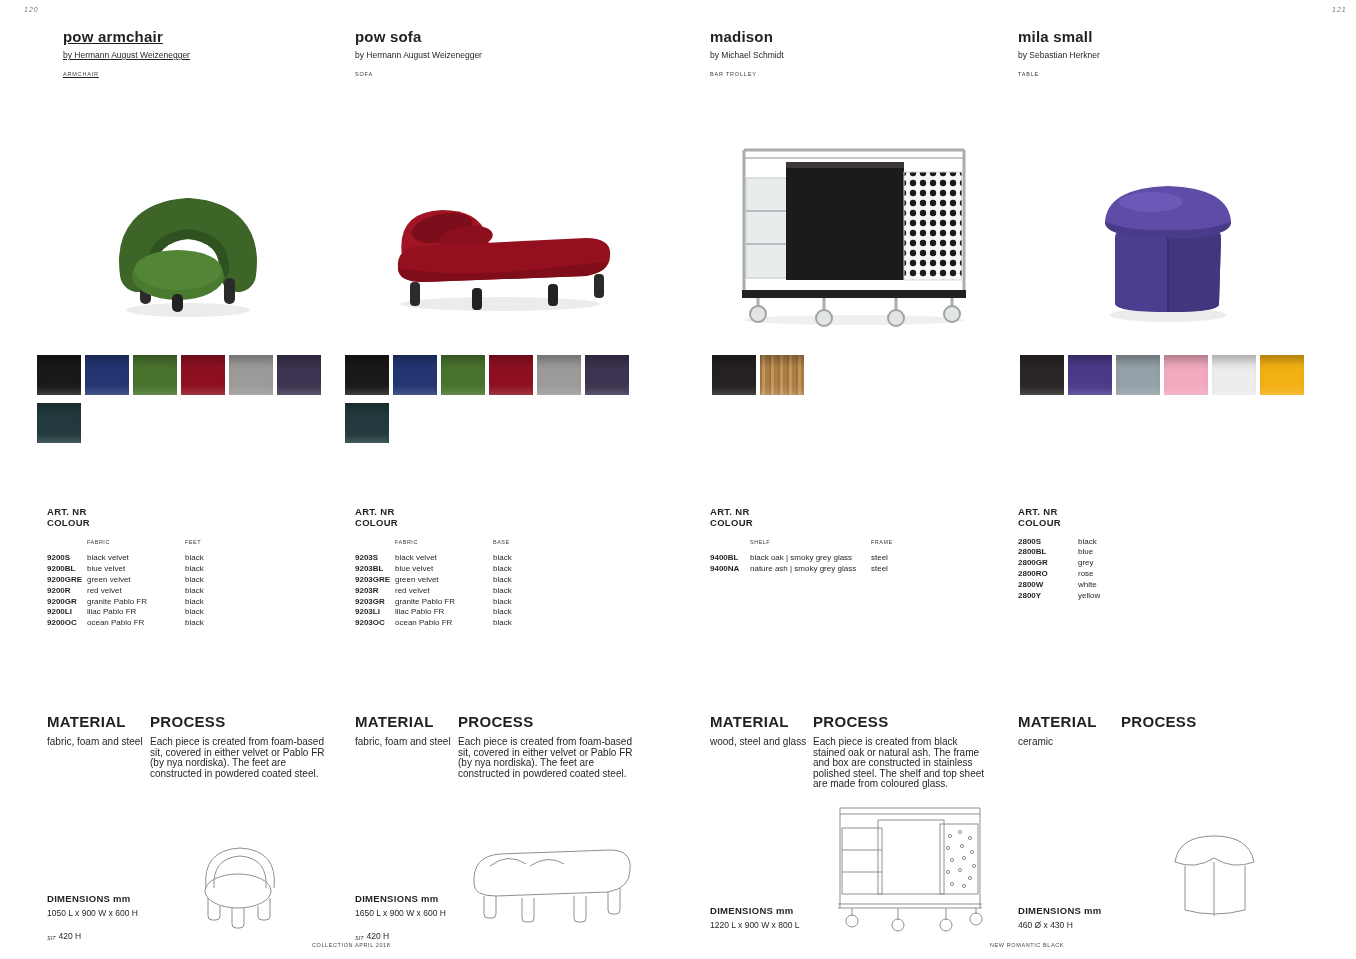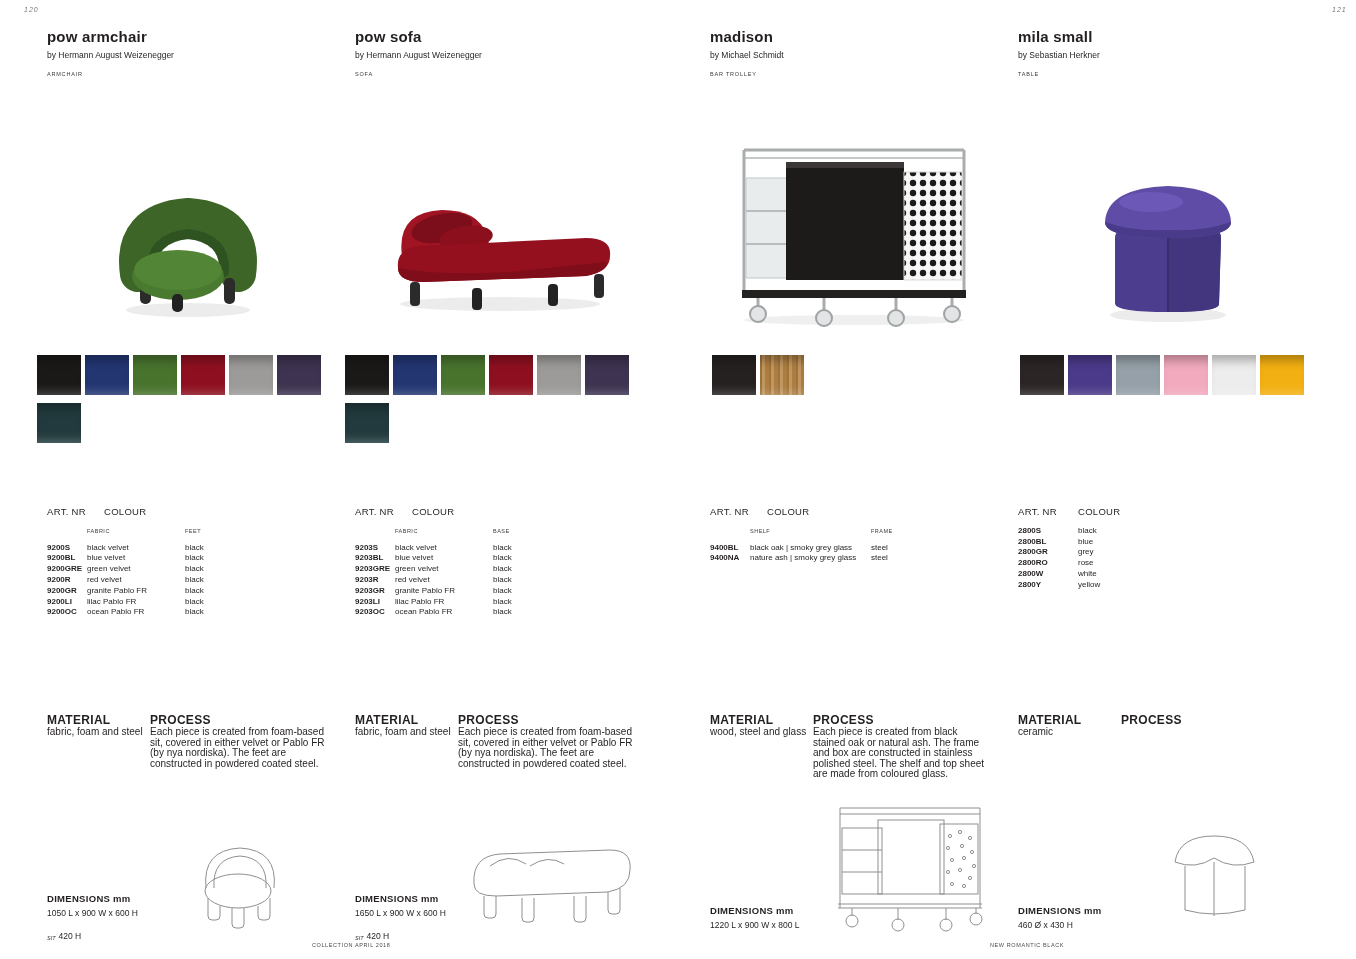--- a/index.html
+++ b/index.html
@@ -20,33 +20,33 @@
   .swatchrow{position:absolute;display:flex;gap:4px;}
   .swatch{
     width:44px;height:40px;position:relative;
     box-shadow:inset 0 12px 10px -6px rgba(0,0,0,.28), inset 0 -10px 10px -7px rgba(255,255,255,.22);
   }
   .swatch--wood{
     background-image:repeating-linear-gradient(90deg, rgba(90,55,15,.25) 0 2px, rgba(255,255,255,.12) 2px 5px, rgba(120,75,25,.18) 5px 9px);
   }
 
   .spec{position:absolute;font-size:8px;line-height:10.8px;}
-  .spec-head{display:flex;font-size:9.5px;font-weight:normal;letter-spacing:.3px;margin-bottom:8px;}
+  .spec-head{display:flex;font-size:9.5px;font-weight:bold;letter-spacing:.3px;margin-bottom:8px;flex-direction:column;}
   .spec-sub{display:flex;font-size:5.5px;letter-spacing:.5px;color:#3a3a3a;margin-bottom:6px;}
   .spec-row{display:flex;}
   .cell-art{width:40px;font-weight:bold;}
   .cell-c1{width:98px;}
   .spec--madison .cell-c1{width:121px;}
   .spec--mila .cell-art{width:60px;}
   .head-art{width:57px;} .spec--mila .head-art{width:60px;}
 
   .matproc{position:absolute;display:flex;}
   .mat{width:103px;}
   .proc{width:178px;}
-  .h2{font-size:12px;font-weight:bold;letter-spacing:.3px;}
+  .h2{font-size:15px;font-weight:bold;letter-spacing:.3px;margin-bottom:7px;}
   .smallbody{font-size:10px;line-height:10.5px;}
 
   .dims{position:absolute;}
   .dim-h{font-size:9.5px;font-weight:bold;letter-spacing:.3px;}
   .dim-line{font-size:8.5px;margin-top:4px;}
   .seat-line{display:flex;align-items:flex-end;font-size:8.5px;margin-top:13px;}
   .seat-prefix{font-size:5.5px;font-style:italic;margin-right:3px;color:#3a3a3a;}
 
   .drawing{position:absolute;}
 
@@ -54,21 +54,21 @@
   .footer.left{left:312px;} .footer.right{left:990px;}
 </style>
 </head>
 <body>
 
 <div class="page">
 
   <div class="pagenum left">120</div>
   <div class="pagenum right">121</div>
 
-  <div class="colhead" style="left:47px;">
+  <div class="colhead" style="left:63px;text-decoration:underline;">
     <div class="title">pow armchair</div>
     <div class="byline">by Hermann August Weizenegger</div>
     <div class="category">ARMCHAIR</div>
   </div>
   <div class="colhead" style="left:355px;">
     <div class="title">pow sofa</div>
     <div class="byline">by Hermann August Weizenegger</div>
     <div class="category">SOFA</div>
   </div>
   <div class="colhead" style="left:710px;">

